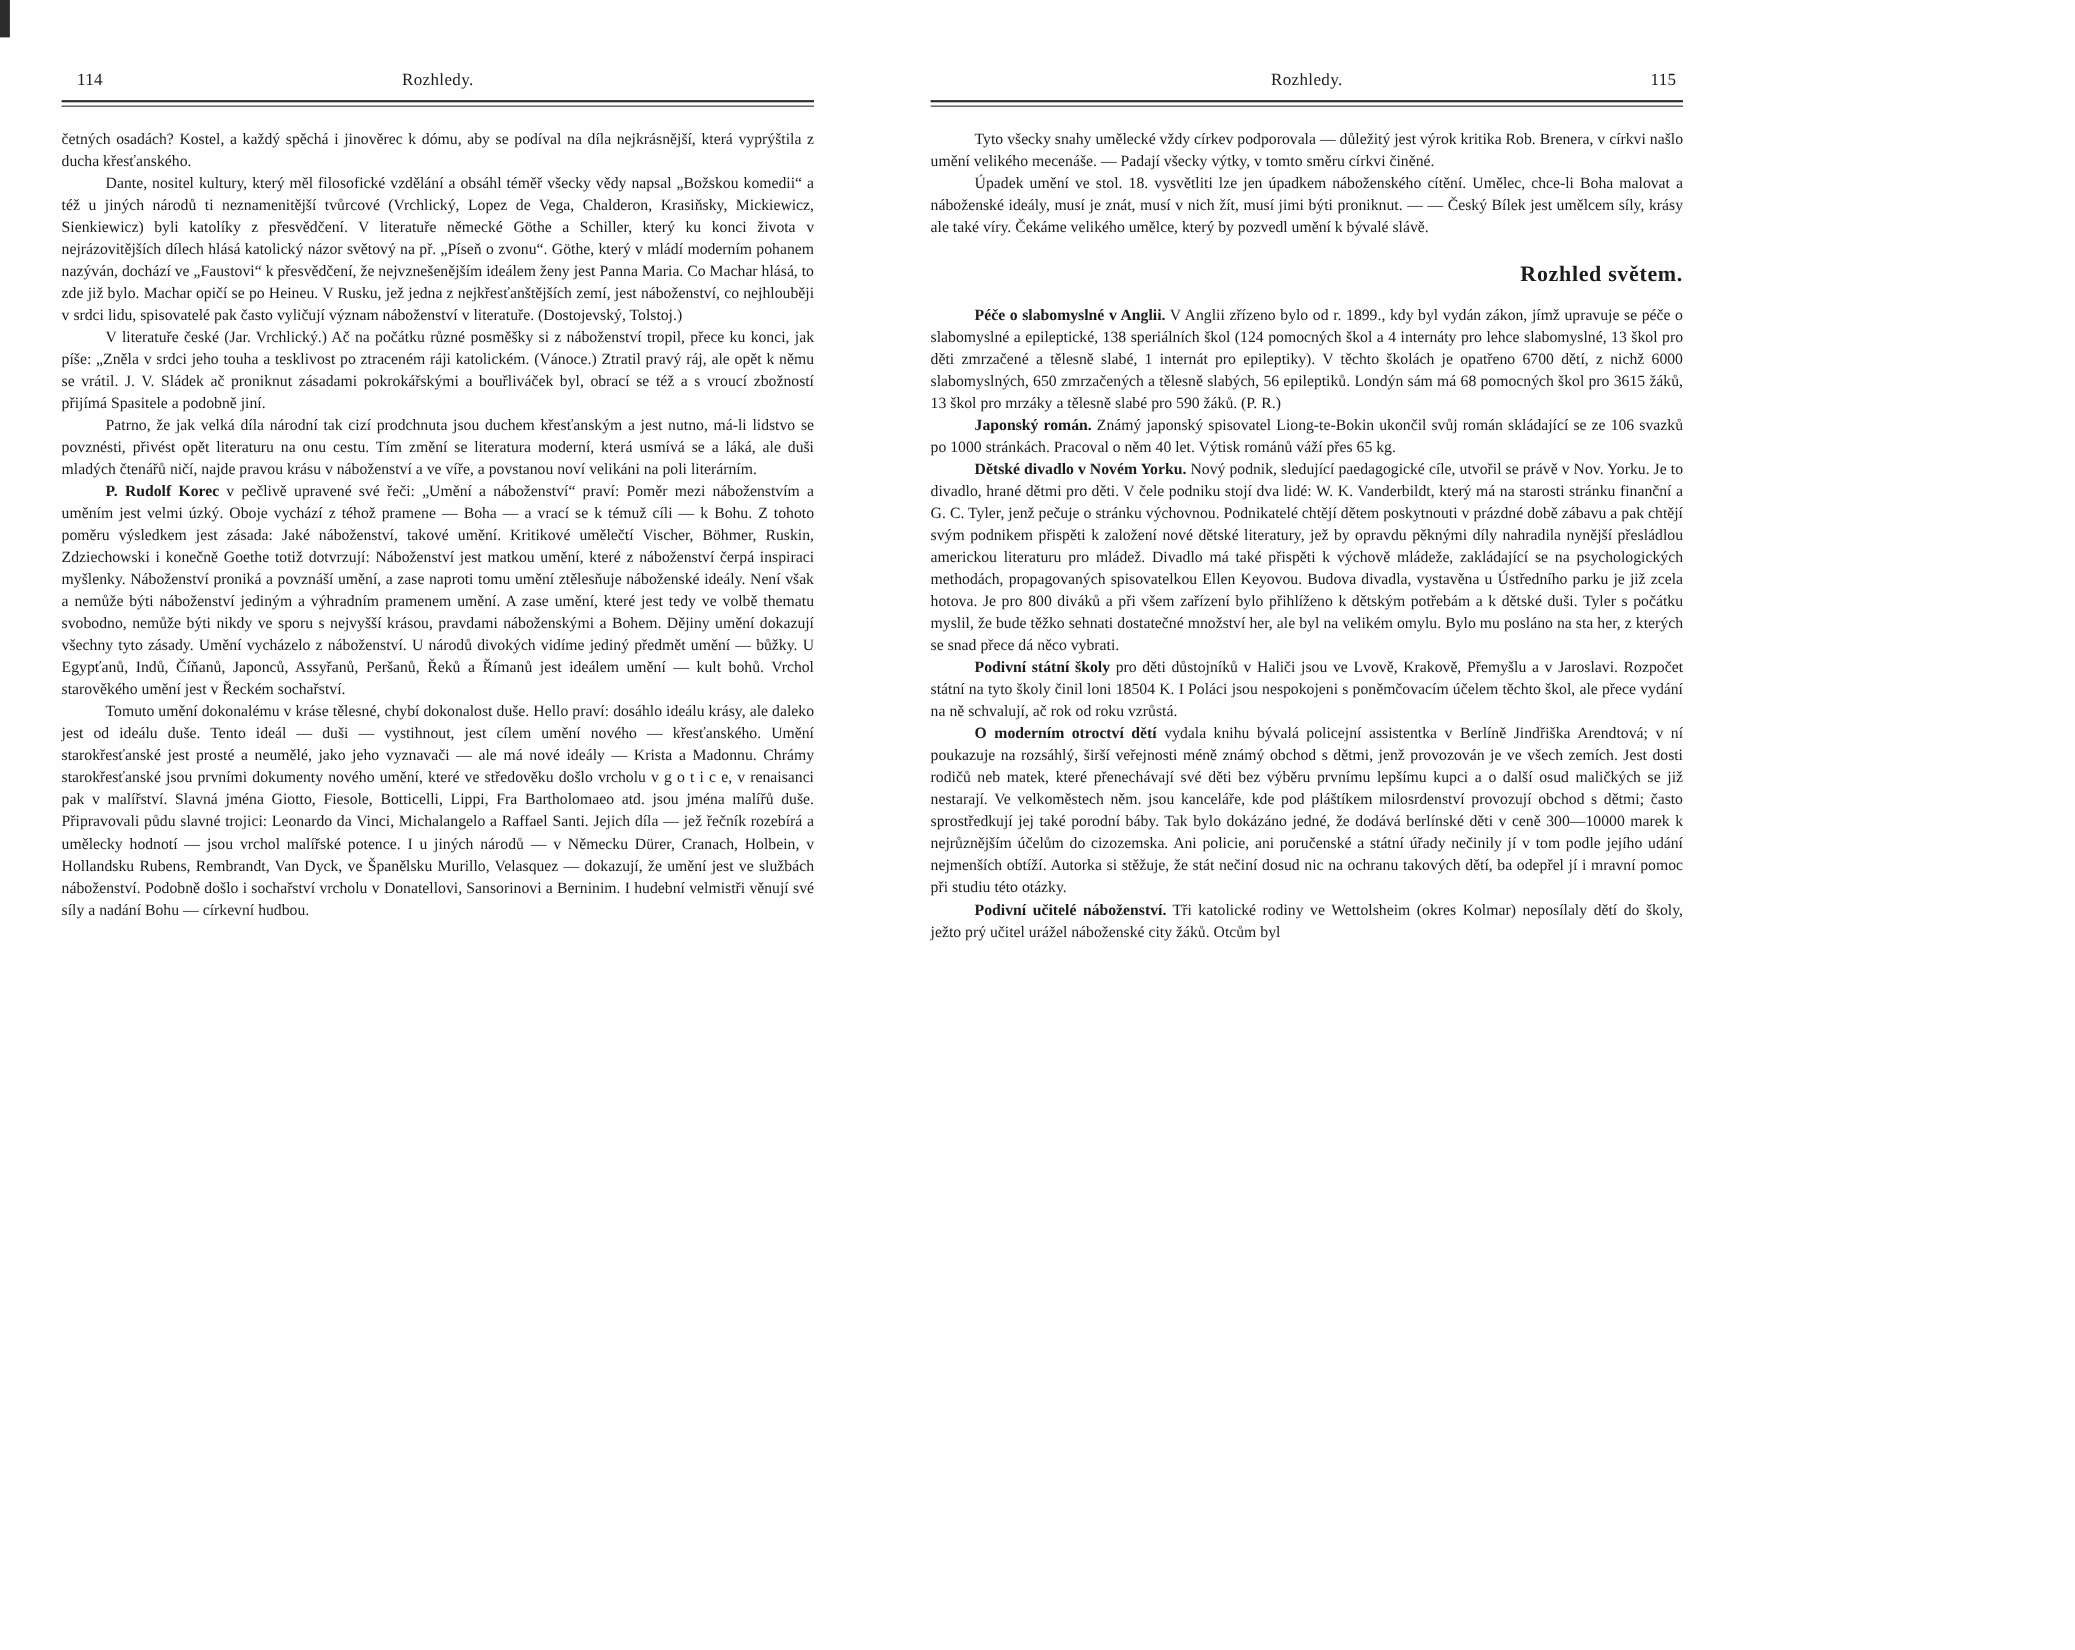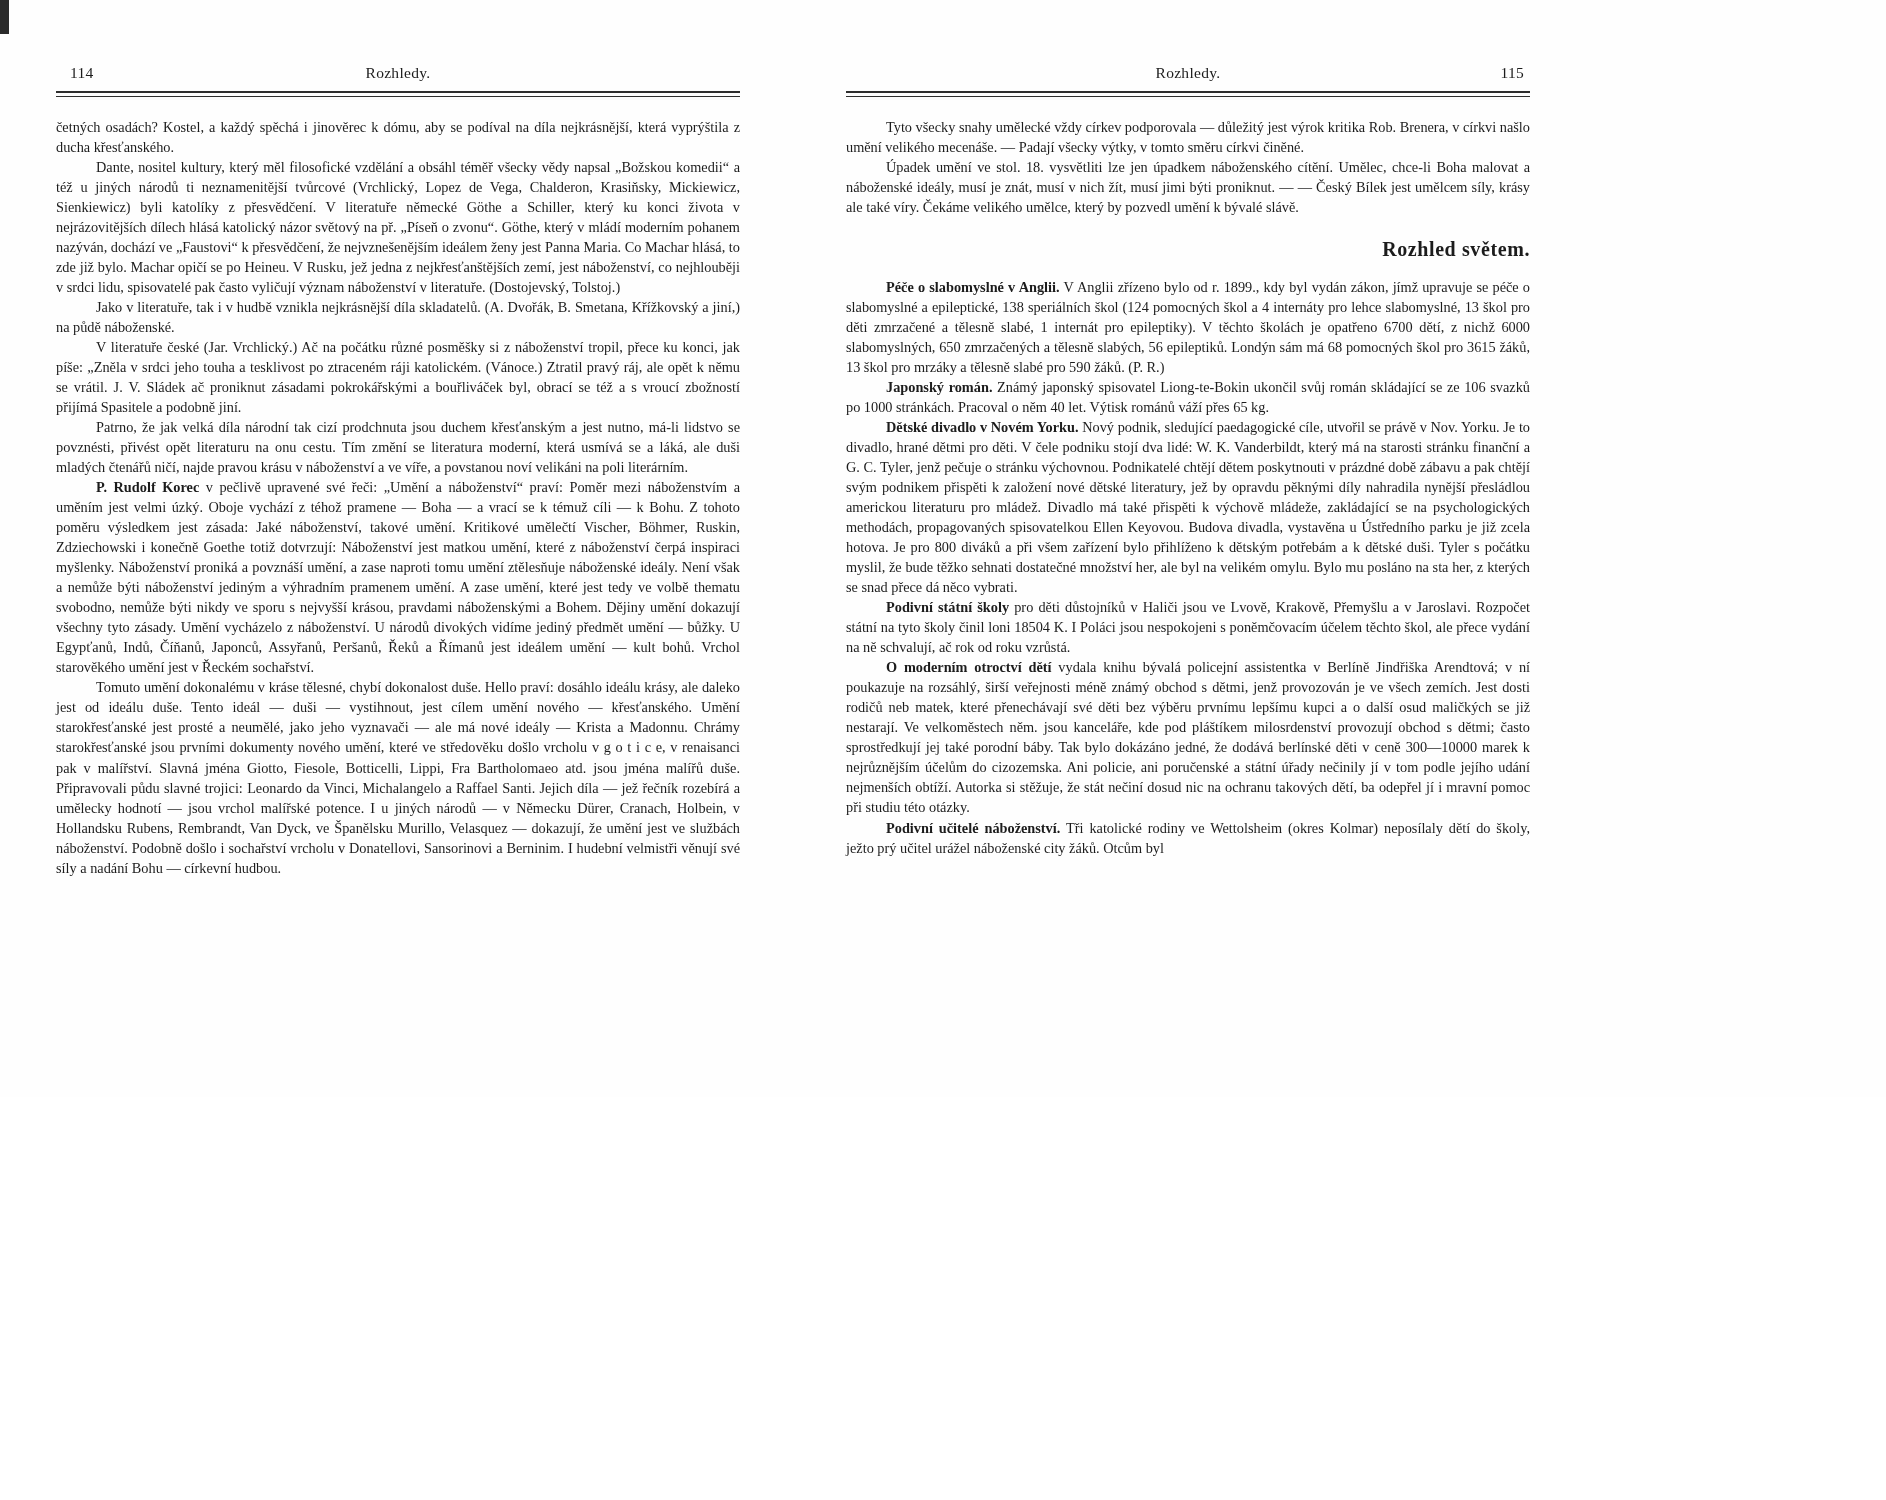--- a/index.html
+++ b/index.html
@@ -82,21 +82,20 @@
 
   <div class="page page-left">
     <div class="page-header">
       <span class="pnum-left">114</span>
       <span class="ptitle">Rozhledy.</span>
     </div>
     <div class="rule"></div>
     <div class="page-body">
         <p class="noindent">četných osadách? Kostel, a každý spěchá i jinověrec k dómu, aby se podíval na díla nejkrásnější, která vyprýštila z ducha křesťanského.</p>
         <p>Dante, nositel kultury, který měl filosofické vzdělání a obsáhl téměř všecky vědy napsal „Božskou komedii“ a též u jiných národů ti neznamenitější tvůrcové (Vrchlický, Lopez de Vega, Chalderon, Krasiňsky, Mickiewicz, Sienkiewicz) byli katolíky z přesvědčení. V literatuře německé Göthe a Schiller, který ku konci života v nejrázovitějších dílech hlásá katolický názor světový na př. „Píseň o zvonu“. Göthe, který v mládí moderním pohanem nazýván, dochází ve „Faustovi“ k přesvědčení, že nejvznešenějším ideálem ženy jest Panna Maria. Co Machar hlásá, to zde již bylo. Machar opičí se po Heineu. V Rusku, jež jedna z nejkřesťanštějších zemí, jest náboženství, co nejhlouběji v srdci lidu, spisovatelé pak často vyličují význam náboženství v literatuře. (Dostojevský, Tolstoj.)</p>
-        <p>Jako v literatuře, tak i v hudbě vznikla nejkrásnější díla skladatelů. (A. Dvořák, B. Smetana, Křížkovský a jiní,) na půdě náboženské.</p>
         <p>V literatuře české (Jar. Vrchlický.) Ač na počátku různé posměšky si z náboženství tropil, přece ku konci, jak píše: „Zněla v srdci jeho touha a tesklivost po ztraceném ráji katolickém. (Vánoce.) Ztratil pravý ráj, ale opět k němu se vrátil. J. V. Sládek ač proniknut zásadami pokrokářskými a bouřliváček byl, obrací se též a s vroucí zbožností přijímá Spasitele a podobně jiní.</p>
         <p>Patrno, že jak velká díla národní tak cizí prodchnuta jsou duchem křesťanským a jest nutno, má-li lidstvo se povznésti, přivést opět literaturu na onu cestu. Tím změní se literatura moderní, která usmívá se a láká, ale duši mladých čtenářů ničí, najde pravou krásu v náboženství a ve víře, a povstanou noví velikáni na poli literárním.</p>
         <p><strong>P. Rudolf Korec</strong> v pečlivě upravené své řeči: „Umění a náboženství“ praví: Poměr mezi náboženstvím a uměním jest velmi úzký. Oboje vychází z téhož pramene — Boha — a vrací se k témuž cíli — k Bohu. Z tohoto poměru výsledkem jest zásada: Jaké náboženství, takové umění. Kritikové umělečtí Vischer, Böhmer, Ruskin, Zdziechowski i konečně Goethe totiž dotvrzují: Náboženství jest matkou umění, které z náboženství čerpá inspiraci myšlenky. Náboženství proniká a povznáší umění, a zase naproti tomu umění ztělesňuje náboženské ideály. Není však a nemůže býti náboženství jediným a výhradním pramenem umění. A zase umění, které jest tedy ve volbě thematu svobodno, nemůže býti nikdy ve sporu s nejvyšší krásou, pravdami náboženskými a Bohem. Dějiny umění dokazují všechny tyto zásady. Umění vycházelo z náboženství. U národů divokých vidíme jediný předmět umění — bůžky. U Egypťanů, Indů, Číňanů, Japonců, Assyřanů, Peršanů, Řeků a Římanů jest ideálem umění — kult bohů. Vrchol starověkého umění jest v Řeckém sochařství.</p>
         <p>Tomuto umění dokonalému v kráse tělesné, chybí dokonalost duše. Hello praví: dosáhlo ideálu krásy, ale daleko jest od ideálu duše. Tento ideál — duši — vystihnout, jest cílem umění nového — křesťanského. Umění starokřesťanské jest prosté a neumělé, jako jeho vyznavači — ale má nové ideály — Krista a Madonnu. Chrámy starokřesťanské jsou prvními dokumenty nového umění, které ve středověku došlo vrcholu v g o t i c e, v renaisanci pak v malířství. Slavná jména Giotto, Fiesole, Botticelli, Lippi, Fra Bartholomaeo atd. jsou jména malířů duše. Připravovali půdu slavné trojici: Leonardo da Vinci, Michalangelo a Raffael Santi. Jejich díla — jež řečník rozebírá a umělecky hodnotí — jsou vrchol malířské potence. I u jiných národů — v Německu Dürer, Cranach, Holbein, v Hollandsku Rubens, Rembrandt, Van Dyck, ve Španělsku Murillo, Velasquez — dokazují, že umění jest ve službách náboženství. Podobně došlo i sochařství vrcholu v Donatellovi, Sansorinovi a Berninim. I hudební velmistři věnují své síly a nadání Bohu — církevní hudbou.</p>
       </div>
   </div>
 
   <div class="page page-right">
     <div class="page-header">
       <span class="ptitle">Rozhledy.</span>

